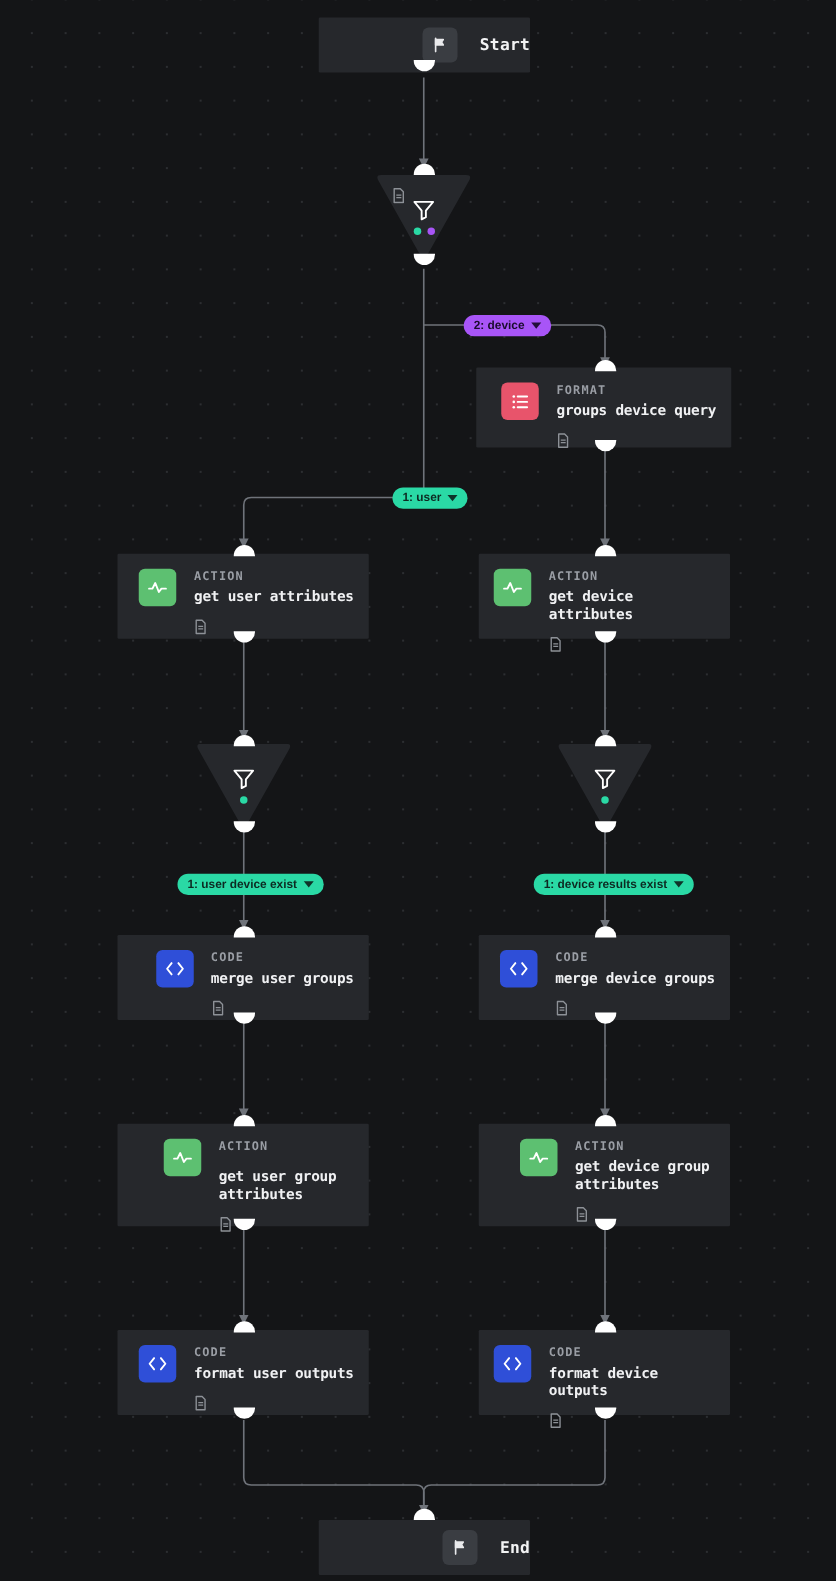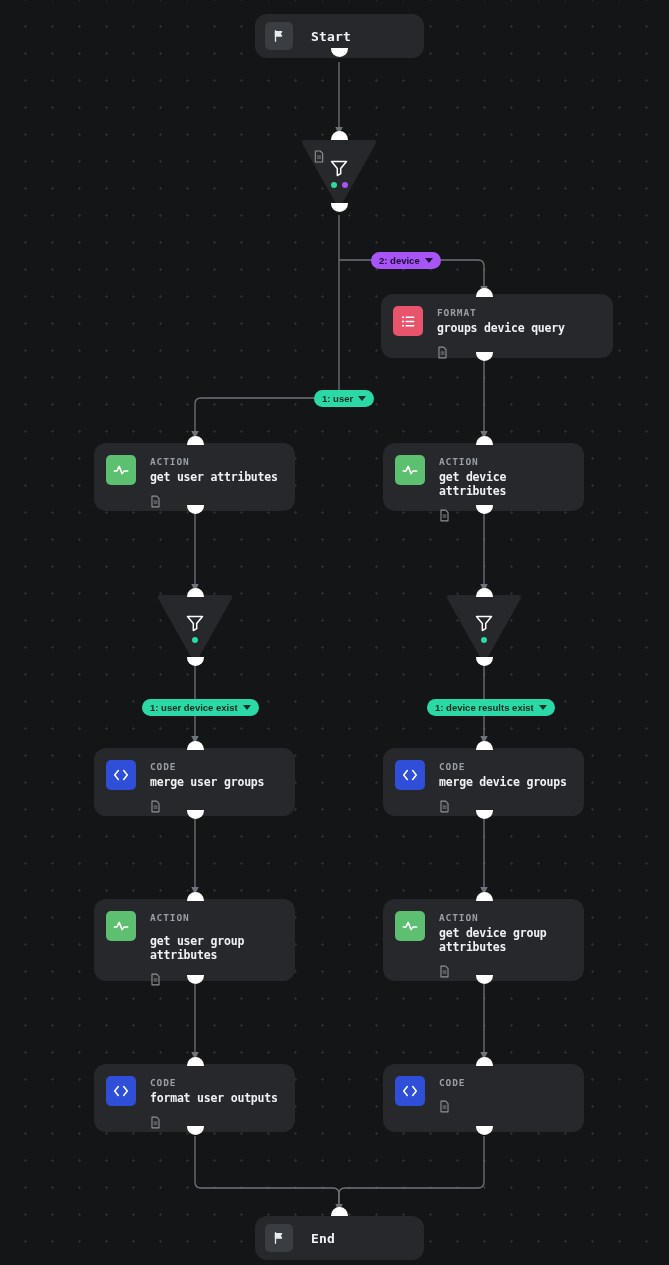--- a/index.html
+++ b/index.html
@@ -20,21 +20,22 @@
   svg.edges {
     position: absolute; left: 0; top: 0;
     width: 669px; height: 1265px;
     pointer-events: none;
   }
 
   
   .node {
     position: absolute;
     background: #26282c;
-    border-radius: 12px;
+    border-radius: 1px;
+    justify-content: flex-end;
   }
   .node.terminal {
     height: 44px;
     display: flex; align-items: center;
     padding-left: 10px;
   }
   .node.card {
     padding: 12px 12px 10px 12px;
     display: flex;
     gap: 14px;
@@ -205,21 +206,21 @@
 
   <div class="badge purple" style="left:371px; top:252px;">
     <span>2: device</span>
     <span class="chev"></span>
   </div>
   <div class="badge teal" style="left:314px; top:390px;">
     <span>1: user</span>
     <span class="chev"></span>
   </div>
 
-  <div class="node card" style="left:381px; top:294px; width:232px; height:64px;">
+  <div class="node card" style="left:381px; top:294px; width:204px; height:64px;">
     <span class="icon-box format">
       <svg width="17" height="17" viewBox="0 0 18 18" fill="none" stroke="#ffffff" stroke-width="1.6" stroke-linecap="round">
         <path d="M6.5 4.5 h8M6.5 9 h8M6.5 13.5 h8"></path>
         <circle cx="3.2" cy="4.5" r="1.1" fill="#ffffff" stroke="none"></circle>
         <circle cx="3.2" cy="9" r="1.1" fill="#ffffff" stroke="none"></circle>
         <circle cx="3.2" cy="13.5" r="1.1" fill="#ffffff" stroke="none"></circle>
       </svg>
     </span>
     <div class="body">
       <span class="kind">FORMAT</span>
@@ -421,20 +422,21 @@
 
   <div class="node card" style="left:383px; top:1064px; width:201px; height:68px;">
     <span class="icon-box code">
       <svg width="18" height="18" viewBox="0 0 20 20" fill="none" stroke="#ffffff" stroke-width="1.7" stroke-linecap="round" stroke-linejoin="round">
         <path d="M7 5 L3 10 L7 15"></path>
           <path d="M13 5 L17 10 L13 15"></path>
       </svg>
     </span>
     <div class="body">
       <span class="kind">CODE</span>
+      <span class="title">format device outputs</span>
       <span class="doc-icon">
         <svg width="11" height="13" viewBox="0 0 14 16" fill="none" stroke="#8d9197" stroke-width="1.4" stroke-linejoin="round">
           <path d="M2.5 1.2 h6 l3 3 v10.6 h-9 z"></path>
             <path d="M4.6 7.5 h5M4.6 10 h5" stroke-width="1.1"></path>
         </svg>
       </span>
     </div>
   </div>
   <div class="handle top" style="left:475.5px; top:1057px;"></div>
   <div class="handle bottom" style="left:475.5px; top:1126px;"></div>

